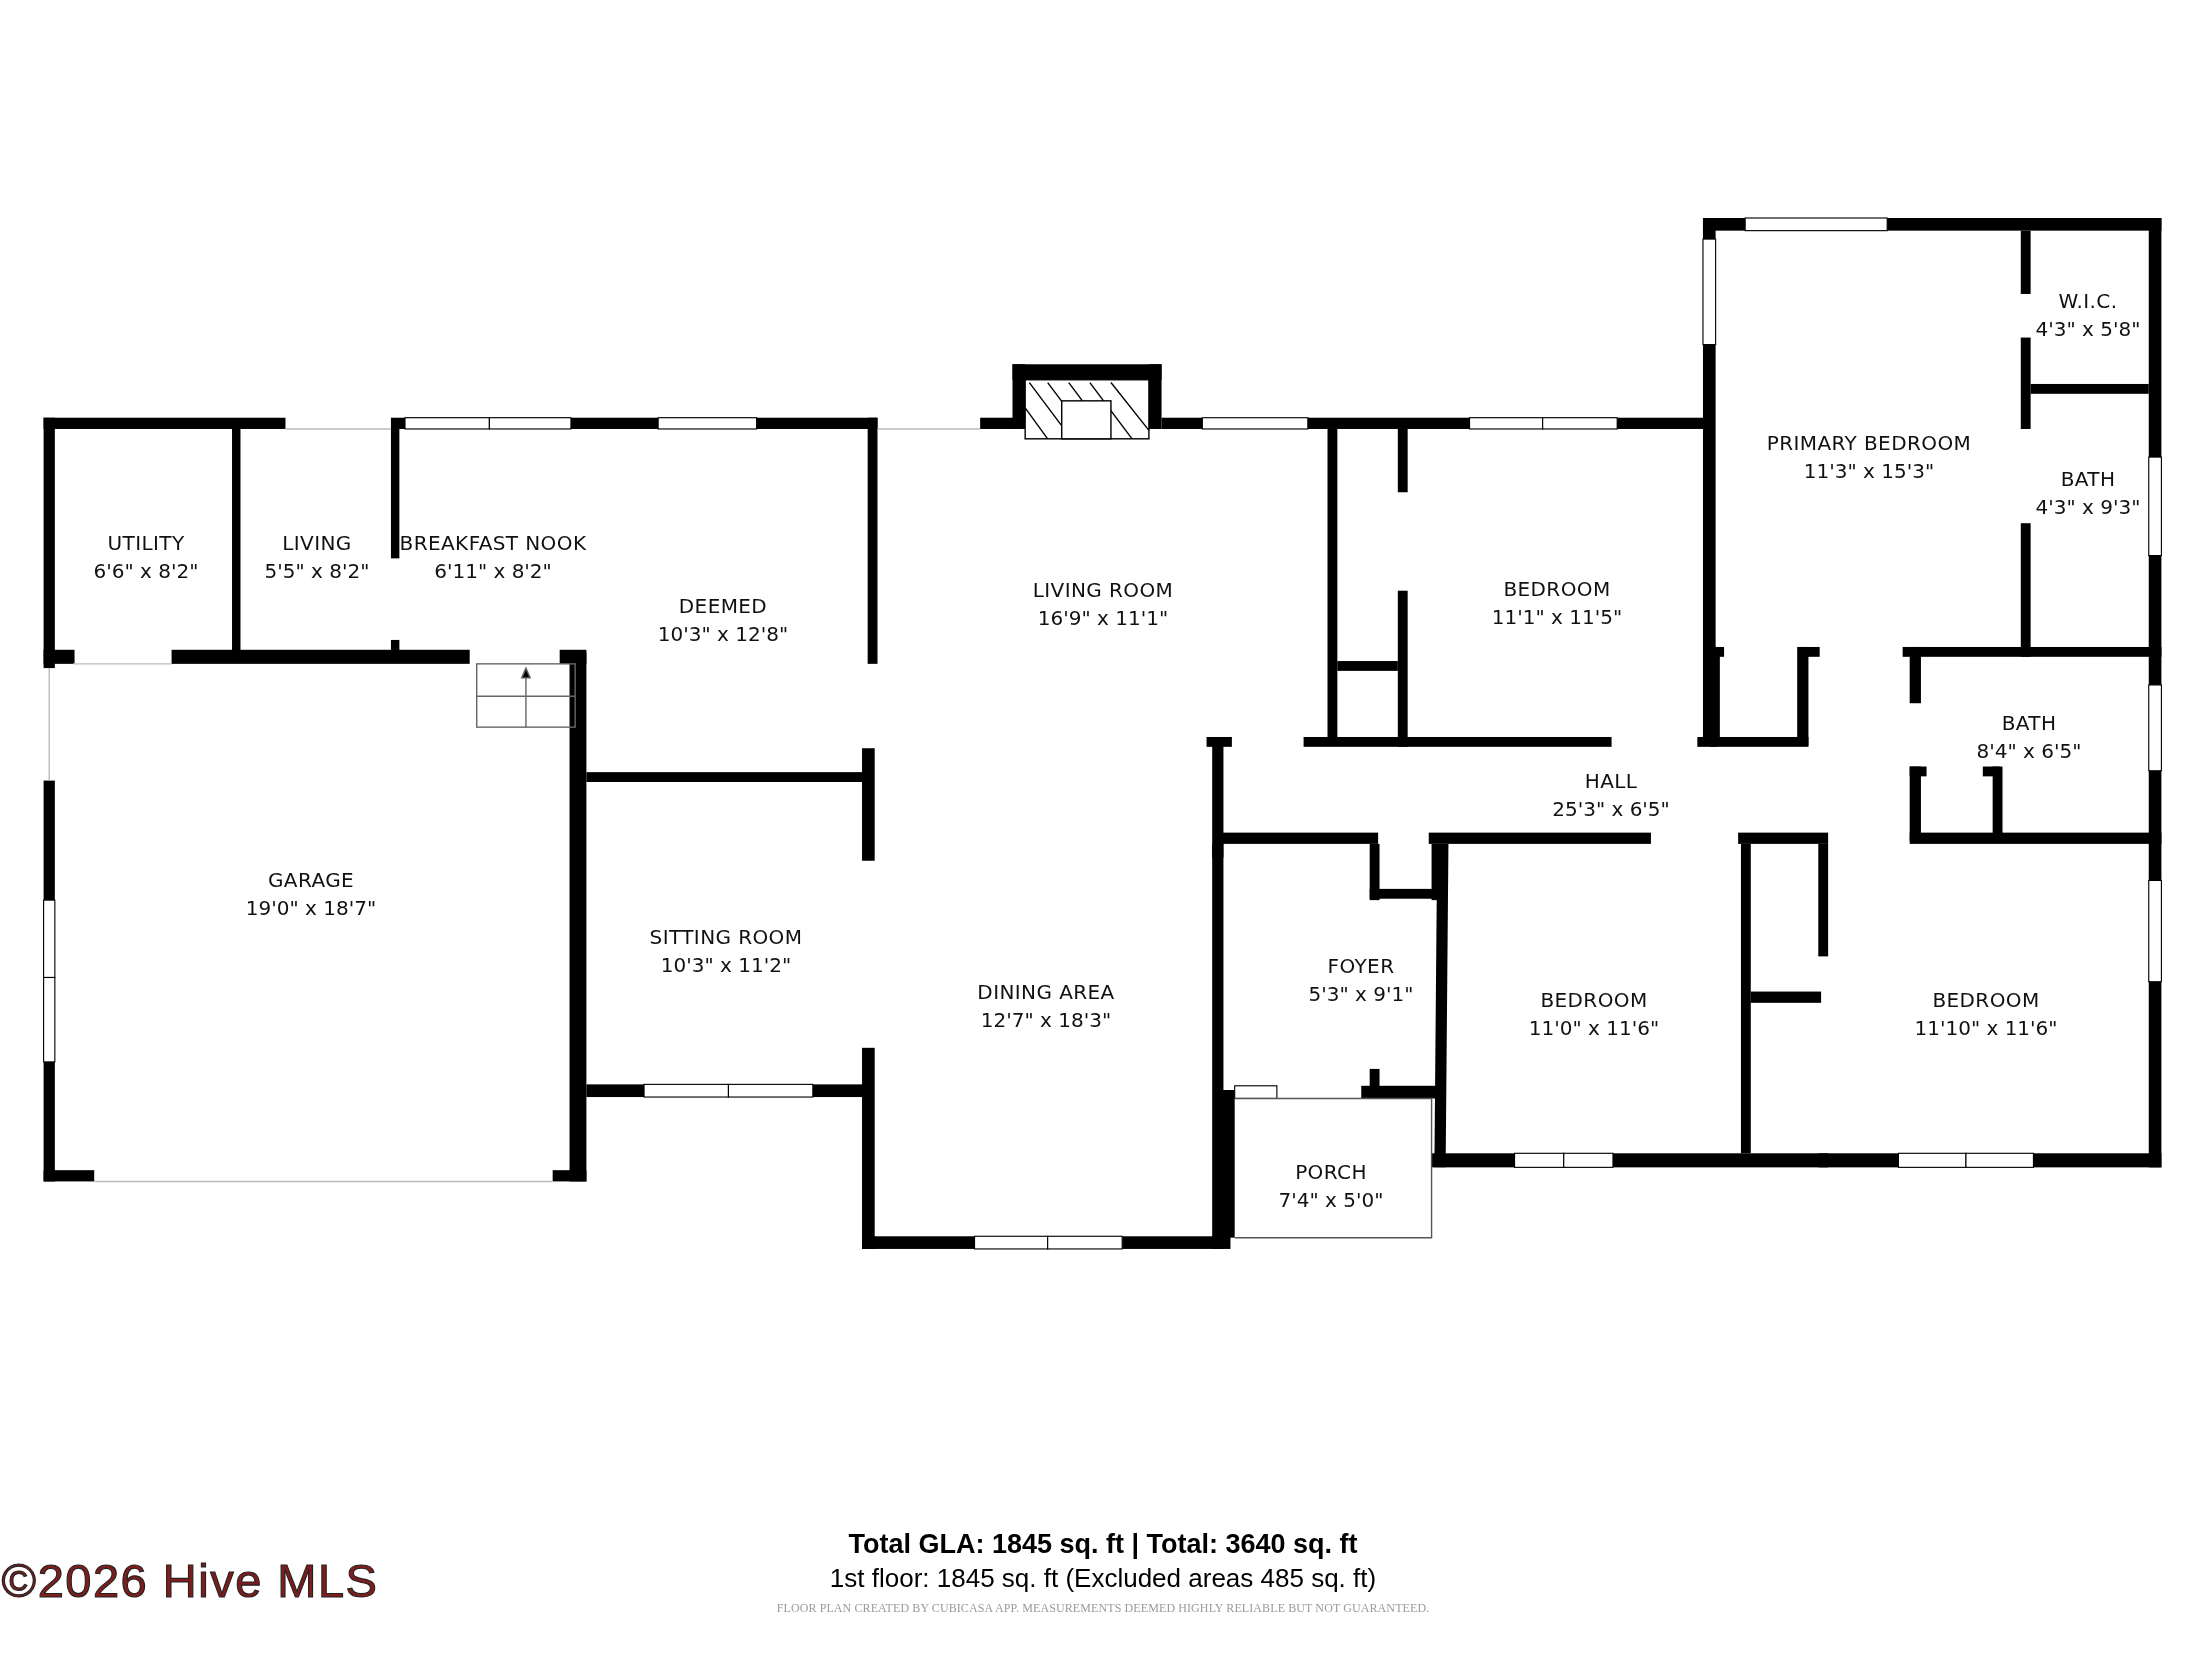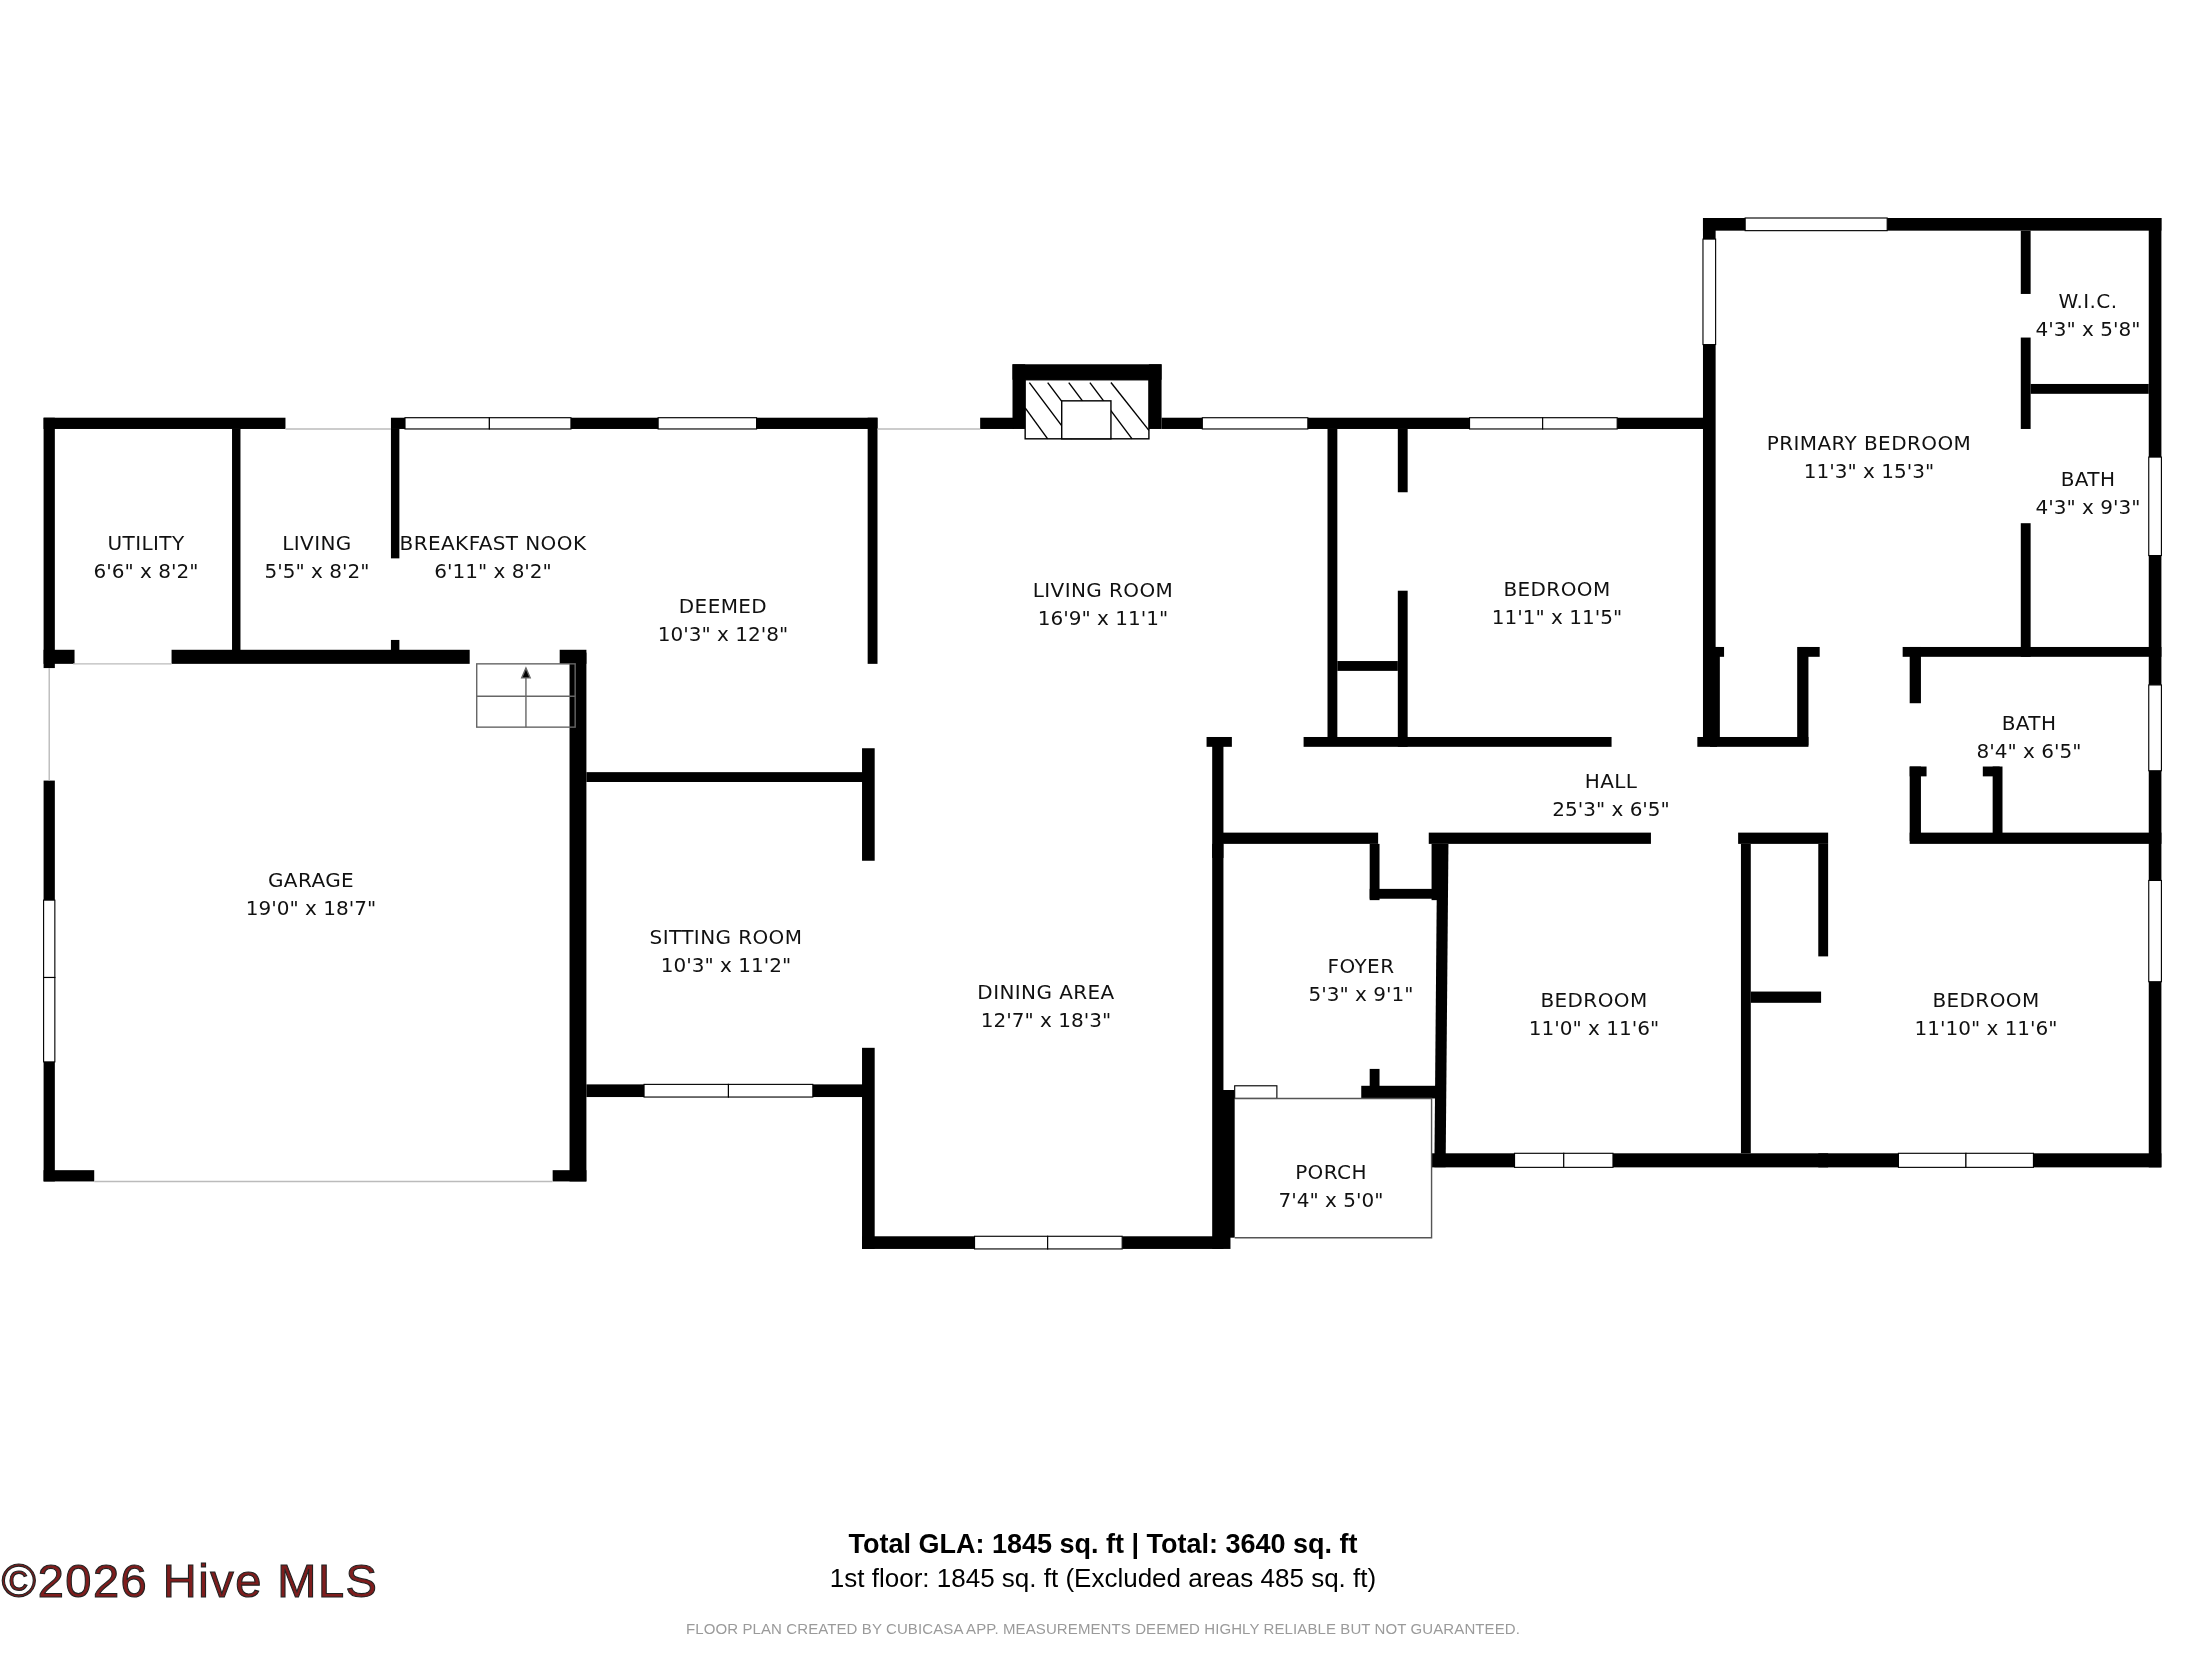--- a/index.html
+++ b/index.html
@@ -3,21 +3,21 @@
 <meta charset="utf-8">
 <style>
   html, body { margin:0; padding:0; background:#ffffff; }
   body { width:2205px; height:1654px; position:relative; overflow:hidden; font-family:"DejaVu Sans", sans-serif; }
   #plan { position:absolute; left:0; top:0; width:2205px; height:1654px; }
   .room-label { position:absolute; transform:translate(-50%,-50%); text-align:center; color:#111; font-family:"DejaVu Sans", sans-serif; white-space:nowrap; }
   .room-name { font-size:20px; letter-spacing:0.4px; line-height:28px; }
   .room-dims { font-size:20px; line-height:28px; }
   .footer-total { position:absolute; left:1103px; top:1529px; transform:translateX(-50%); font-family:"Liberation Sans", sans-serif; font-weight:bold; font-size:27px; color:#000; white-space:nowrap; }
   .footer-floor { position:absolute; left:1103px; top:1563px; transform:translateX(-50%); font-family:"Liberation Sans", sans-serif; font-size:26px; color:#000; white-space:nowrap; }
-  .footer-disclaimer { position:absolute; left:1103px; top:1601px; transform:translateX(-50%); font-family:Liberation Sans, sans-serif; font-size:15px; color:#9a9a9a; white-space:nowrap; letter-spacing:0.1px;margin-top:19px; }
+  .footer-disclaimer { position:absolute; left:1103px; top:1601px; transform:translateX(-50%); font-family:Liberation Serif, serif; font-size:12px; color:#9a9a9a; white-space:nowrap; letter-spacing:0.1px; }
   .watermark { position:absolute; left:1.5px; top:1553px; font-family:"Liberation Sans", sans-serif; font-size:47px; color:#7f1d1d; -webkit-text-stroke:1.1px #222; letter-spacing:1.5px; white-space:nowrap; }
 </style>
 </head>
 <body>
 
 <svg id="plan" viewBox="0 0 1568 1176" preserveAspectRatio="none" xmlns="http://www.w3.org/2000/svg">
   <g fill="#000">
 
     <rect x="31" y="297" width="172" height="8"></rect>
     <rect x="31" y="297" width="8" height="178"></rect>

